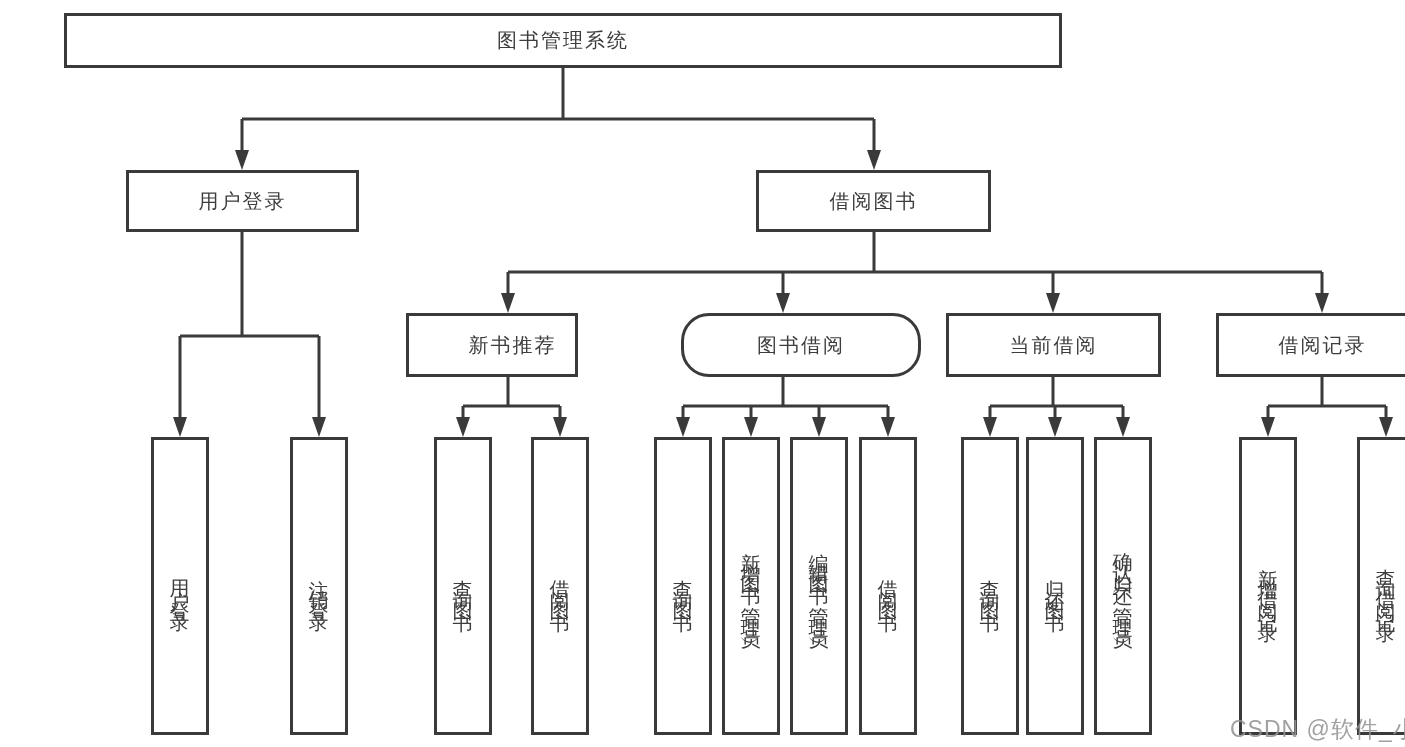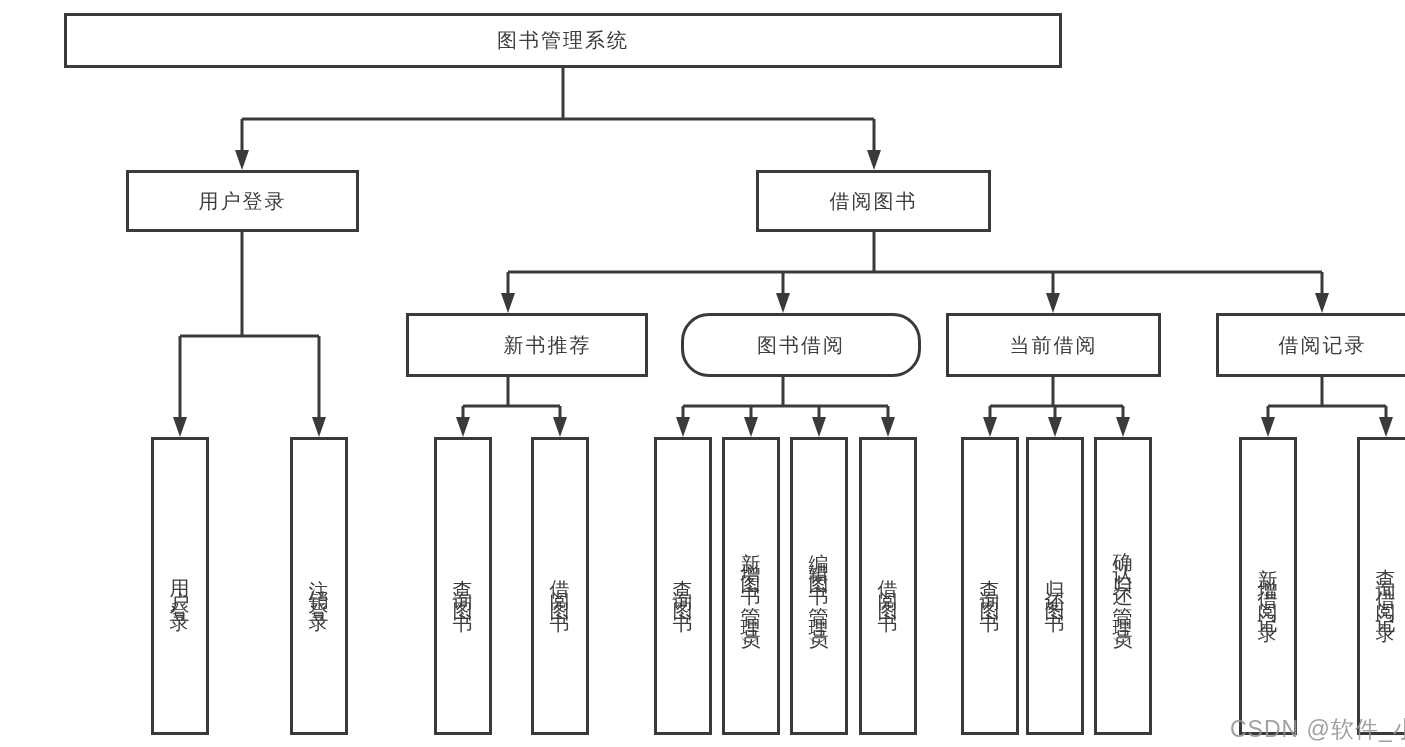--- a/index.html
+++ b/index.html
@@ -118,21 +118,21 @@
     <span>图书管理系统</span>
   </div>
 
   <div class="node" style="left:82px; top:170px; width:233px; height:62px;">
     <span>用户登录</span>
   </div>
   <div class="node" style="left:712px; top:170px; width:235px; height:62px;">
     <span>借阅图书</span>
   </div>
 
-  <div class="node" style="left:362px; top:313px; width:242px; height:64px;padding-left:41px;">
+  <div class="node" style="left:362px; top:313px; width:172px; height:64px;padding-left:41px;">
     <span>新书推荐</span>
   </div>
   <div class="node" style="left:637px; top:313px; width:240px; height:64px;border-radius:28px;">
     <span>图书借阅</span>
   </div>
   <div class="node" style="left:1172px; top:313px; width:213px; height:64px;">
     <span>借阅记录</span>
   </div>
   <div class="node" style="left:902px; top:313px; width:215px; height:64px;">
     <span>当前借阅</span>

